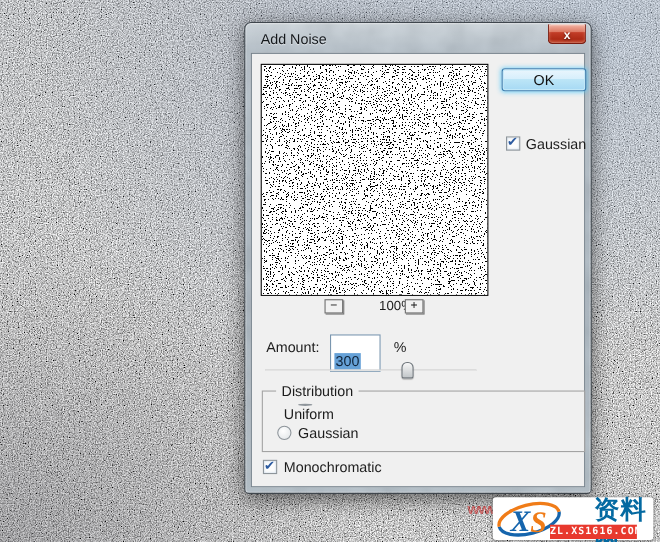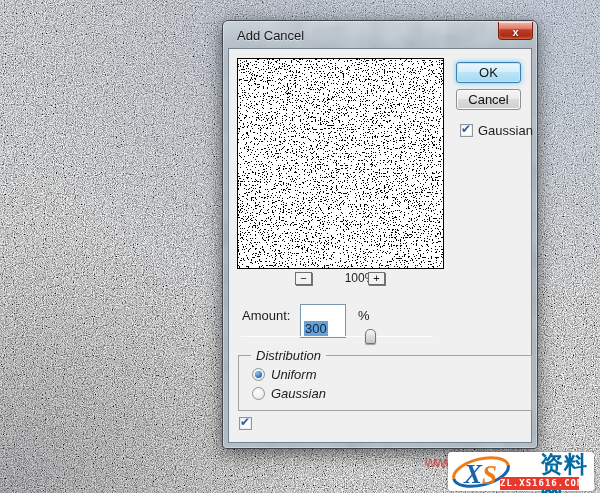--- a/index.html
+++ b/index.html
@@ -56,37 +56,37 @@
 
   .slider { position:absolute; left:12px; top:279px; width:192px; height:18px; cursor:pointer; }
   .slider .track { position:absolute; left:0; right:0; top:8px; height:1px;
     background:#8b8b8b; border-bottom:1px solid #fdfdfd; }
   .slider .thumb { position:absolute; left:124px; top:1px; width:11px; height:15px;
     background:linear-gradient(180deg,#f7f7f7,#d2d5d7 70%,#c3c7ca);
     border:1px solid #6f767c; border-radius:5px 5px 2px 2px;
     box-shadow:0 1px 1px rgba(0,0,0,.35); cursor:grab; }
 
   .fieldset { position:absolute; left:9px; top:306px; width:294px; height:56px;
-    border:1px solid #a3a3a3;font-style:italic; }
+    border:1px solid #a3a3a3; }
   .legend { position:absolute; left:12px; top:-8px; background:#f0f0f0; padding:0 5px; font-size:13px; }
   .radio-row { position:absolute; left:13px; height:14px; display:flex; align-items:center; cursor:pointer; }
-  .radio-row.r0 { top:11px; } .radio-row.r1 { top:30px; }
+  .radio-row.r0 { top:11px;flex-direction:column; } .radio-row.r1 { top:30px; }
   .radio { position:relative; width:13px; height:13px; border-radius:50%;
     border:1px solid #8e959b; background:radial-gradient(circle at 40% 35%, #ffffff, #dfe3e6); }
   .radio.sel::after { content:""; position:absolute; inset:2px; border-radius:50%;
     background:radial-gradient(circle at 35% 30%, #8cc4ee, #2c67a9 75%); }
   .radio-label { margin-left:6px; }
 
   .check { position:relative; width:13px; height:13px; background:#fdfdfd;
     border:1px solid #8e959b; box-shadow:inset 0 0 2px rgba(120,160,200,.5); }
   .check .mark { position:absolute; left:0px; top:-3px; font-size:12px; color:#2c5aa0; }
   .mono-row { position:absolute; left:10px; top:368px; display:flex; align-items:center; cursor:pointer; }
   .mono-row .lbl { margin-left:6px; }
 
-  .btn { position:absolute; left:227px; width:65px; height:21px; border-radius:3px;
+  .btn { position:absolute; left:227px; width:77px; height:21px; border-radius:3px;
     font-size:13px; color:#111; text-align:center; cursor:pointer;
     font-family:"Liberation Sans", sans-serif; }
   .btn-ok { top:13px; border:1px solid #3c7fb1;
     background:linear-gradient(180deg,#eaf6fd 0%,#d7effc 45%,#bde6f7 46%,#a6d9f4 100%);
     box-shadow:0 0 5px rgba(80,200,250,.9), inset 0 0 0 1px #c2e8f8; }
   .btn-cancel { top:40px; border:1px solid #8e8f8f;
     background:linear-gradient(180deg,#f4f4f4 0%,#ebebeb 45%,#dddddd 46%,#cfcfcf 100%);
     box-shadow:inset 0 0 0 1px #fbfbfb; }
   .preview-row { position:absolute; left:231px; top:74px; display:flex; align-items:center; cursor:pointer; }
   .preview-row .lbl { margin-left:5px; }
@@ -130,21 +130,21 @@
           <feTurbulence type="fractalNoise" baseFrequency="0.035" numOctaves="3" seed="4"></feTurbulence>
         <feColorMatrix type="saturate" values="0"></feColorMatrix>
         <feComponentTransfer>
             <feFuncA type="linear" slope="0" intercept="1"></feFuncA>
           </feComponentTransfer>
       </filter>
       <rect width="316" height="429" filter="url(#glN)"></rect>
     </svg>
 
     <div class="titlebar">
-      <span class="title">Add Cancel</span>
+      <span class="title">Add Noise</span>
       <div class="close-btn">
         <span>x</span>
       </div>
     </div>
 
     <div class="client">
 
       <div class="preview-box">
         <svg width="205" height="209" xmlns="http://www.w3.org/2000/svg">
           <filter id="pvN" x="0" y="0" width="100%" height="100%">
@@ -190,24 +190,24 @@
         <div class="radio-row r1">
           <span class="radio"></span>
           <span class="radio-label">Gaussian</span>
         </div>
       </div>
 
       <div class="mono-row">
         <span class="check">
           <span class="mark">✔</span>
         </span>
+        <span class="lbl">Monochromatic</span>
       </div>
 
       <button class="btn btn-ok">OK</button>
-      <button class="btn btn-cancel">Cancel</button>
       <div class="preview-row">
         <span class="check">
           <span class="mark">✔</span>
         </span>
         <span class="lbl">Gaussian</span>
       </div>
 
     </div>
   </div>
 

